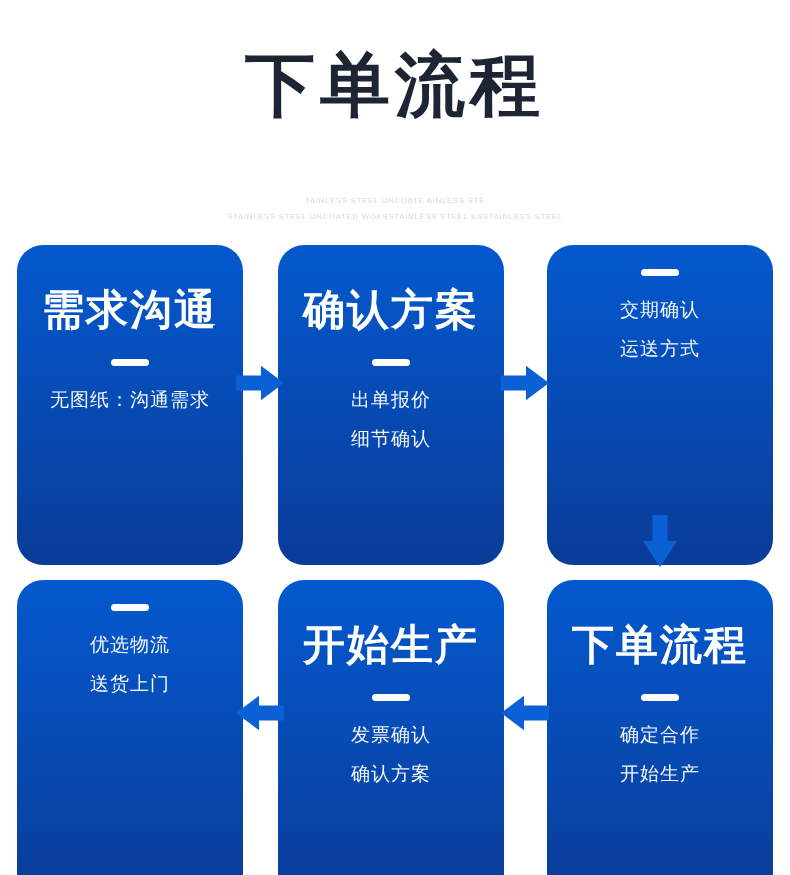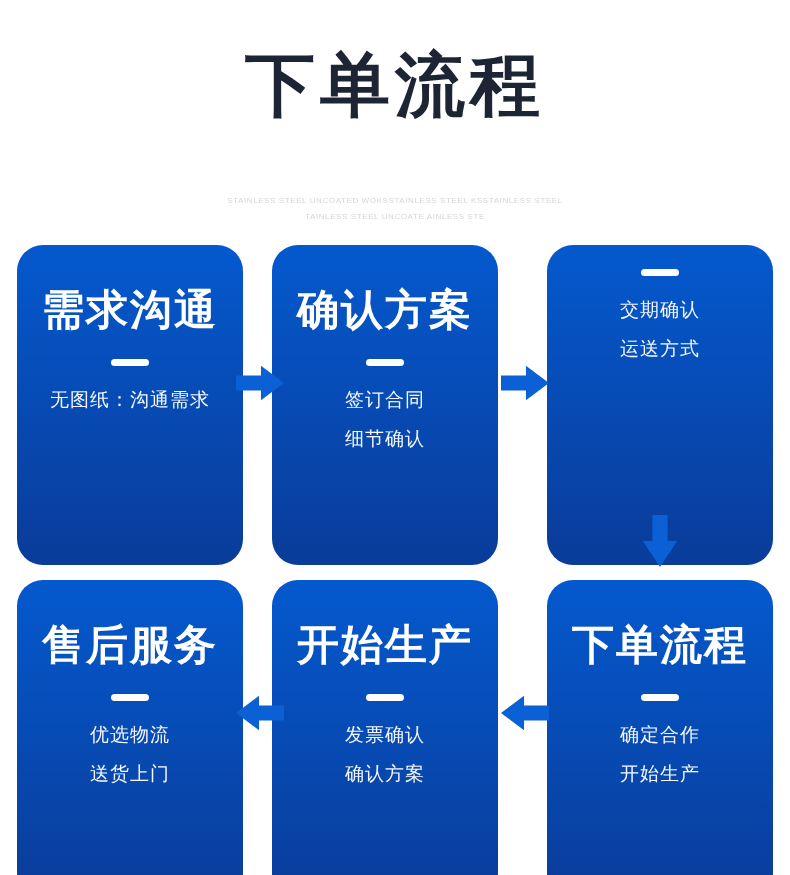--- a/index.html
+++ b/index.html
@@ -50,21 +50,21 @@
       var(--box-gradient-top, #0459ce) 0%,
       var(--box-gradient-bottom, #0a3c99) 100%);
     color: var(--card-text, #ffffff);
     display: flex;
     flex-direction: column;
     align-items: center;
   }
   .r1 { top: 233px; }
   .r2 { top: 568px; }
   .c1 { left: 17px; }
-  .c2 { left: 272px; }
+  .c2 { left: 278px; }
   .c3 { left: 547px; }
   .card-title {
     margin-top: 40px;
     font-size: 42px;
     line-height: 1.2;
     font-weight: 800;
     letter-spacing: 2px;
     white-space: nowrap;
   }
   .card-dash {
@@ -106,45 +106,44 @@
   .a5 { left: 236px; top: 681px; }
 </style>
 </head>
 <body>
 
 <div class="page">
 
   <div class="title">下单流程</div>
 
   <div class="watermark">
+    <div>TAINLESS STEEL UNCOATE AINLESS STE</div>
     <div>STAINLESS STEEL UNCOATED WOKSSTAINLESS STEEL KSSTAINLESS STEEL</div>
-    <div>TAINLESS STEEL UNCOATE AINLESS STE</div>
   </div>
 
   <div class="card r1 c1">
     <div class="card-title">需求沟通</div>
     <div class="card-dash"></div>
     <div class="card-line">无图纸：沟通需求</div>
   </div>
 
   <div class="card r1 c2">
     <div class="card-title">确认方案</div>
     <div class="card-dash"></div>
-    <div class="card-line">签订合同</div>
+    <div class="card-line">出单报价</div>
     <div class="card-line">细节确认</div>
   </div>
 
   <div class="card r1 c3">
     <div class="card-dash"></div>
     <div class="card-line">交期确认</div>
     <div class="card-line">运送方式</div>
   </div>
 
   <div class="card r2 c1">
-    <div class="card-title">售后服务</div>
     <div class="card-dash"></div>
     <div class="card-line">优选物流</div>
     <div class="card-line">送货上门</div>
   </div>
 
   <div class="card r2 c2">
     <div class="card-title">开始生产</div>
     <div class="card-dash"></div>
     <div class="card-line">发票确认</div>
     <div class="card-line">确认方案</div>

